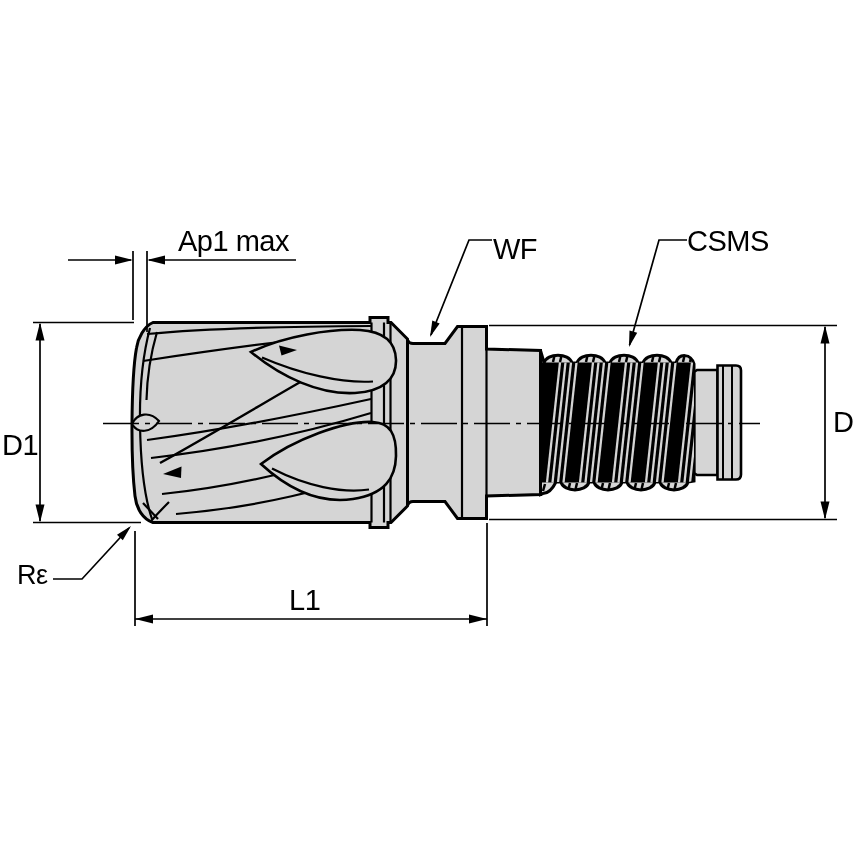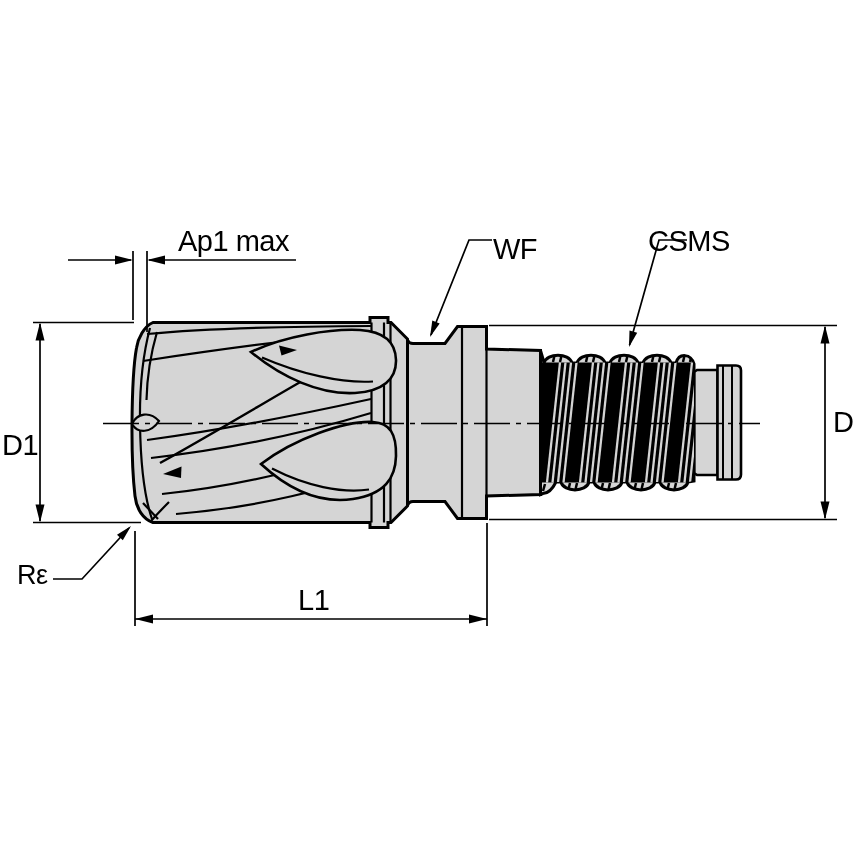--- a/index.html
+++ b/index.html
@@ -212,23 +212,23 @@
         <polyline points="53,579 82,579 129,528"></polyline>
         <polygon points="131,526 122.8,540.3 117,534.7" fill="#000" stroke="none"></polygon>
       </g>
     </g>
   </svg>
 
   <div class="dim-label" style="left:178px;top:227px;">Ap1 max</div>
 
   <div class="dim-label" style="left:493px;top:235px;">WF</div>
 
-  <div class="dim-label" style="left:648px;top:227px;">CSMS</div>
+  <div class="dim-label" style="left:687px;top:227px;">CSMS</div>
 
   <div class="dim-label" style="left:2px;top:431px;">D1</div>
 
   <div class="dim-label" style="left:833px;top:408px;">D</div>
 
   <div class="dim-label" style="left:17px;top:562px;font-size:27px;">Rε</div>
 
-  <div class="dim-label" style="left:298px;top:586px;text-align:center;">L1</div>
+  <div class="dim-label" style="left:289px;top:586px;text-align:center;">L1</div>
 
 </div>
 
 </body></html>

